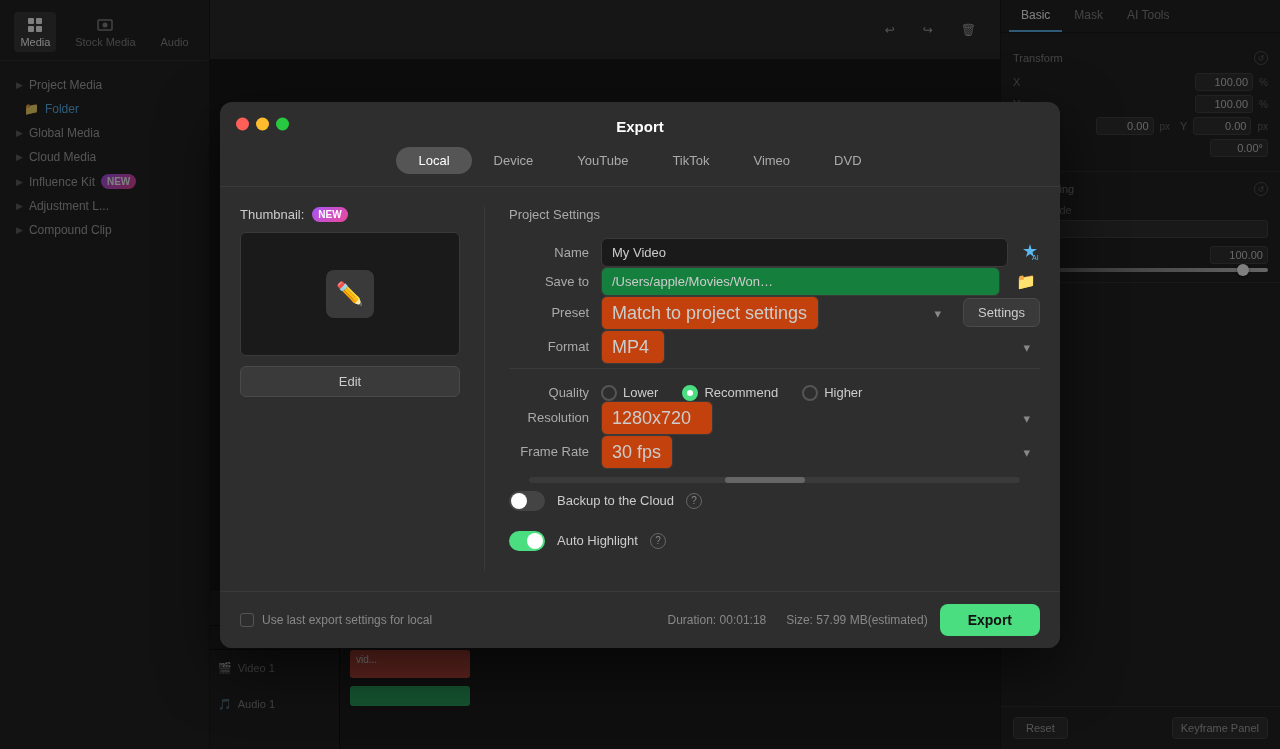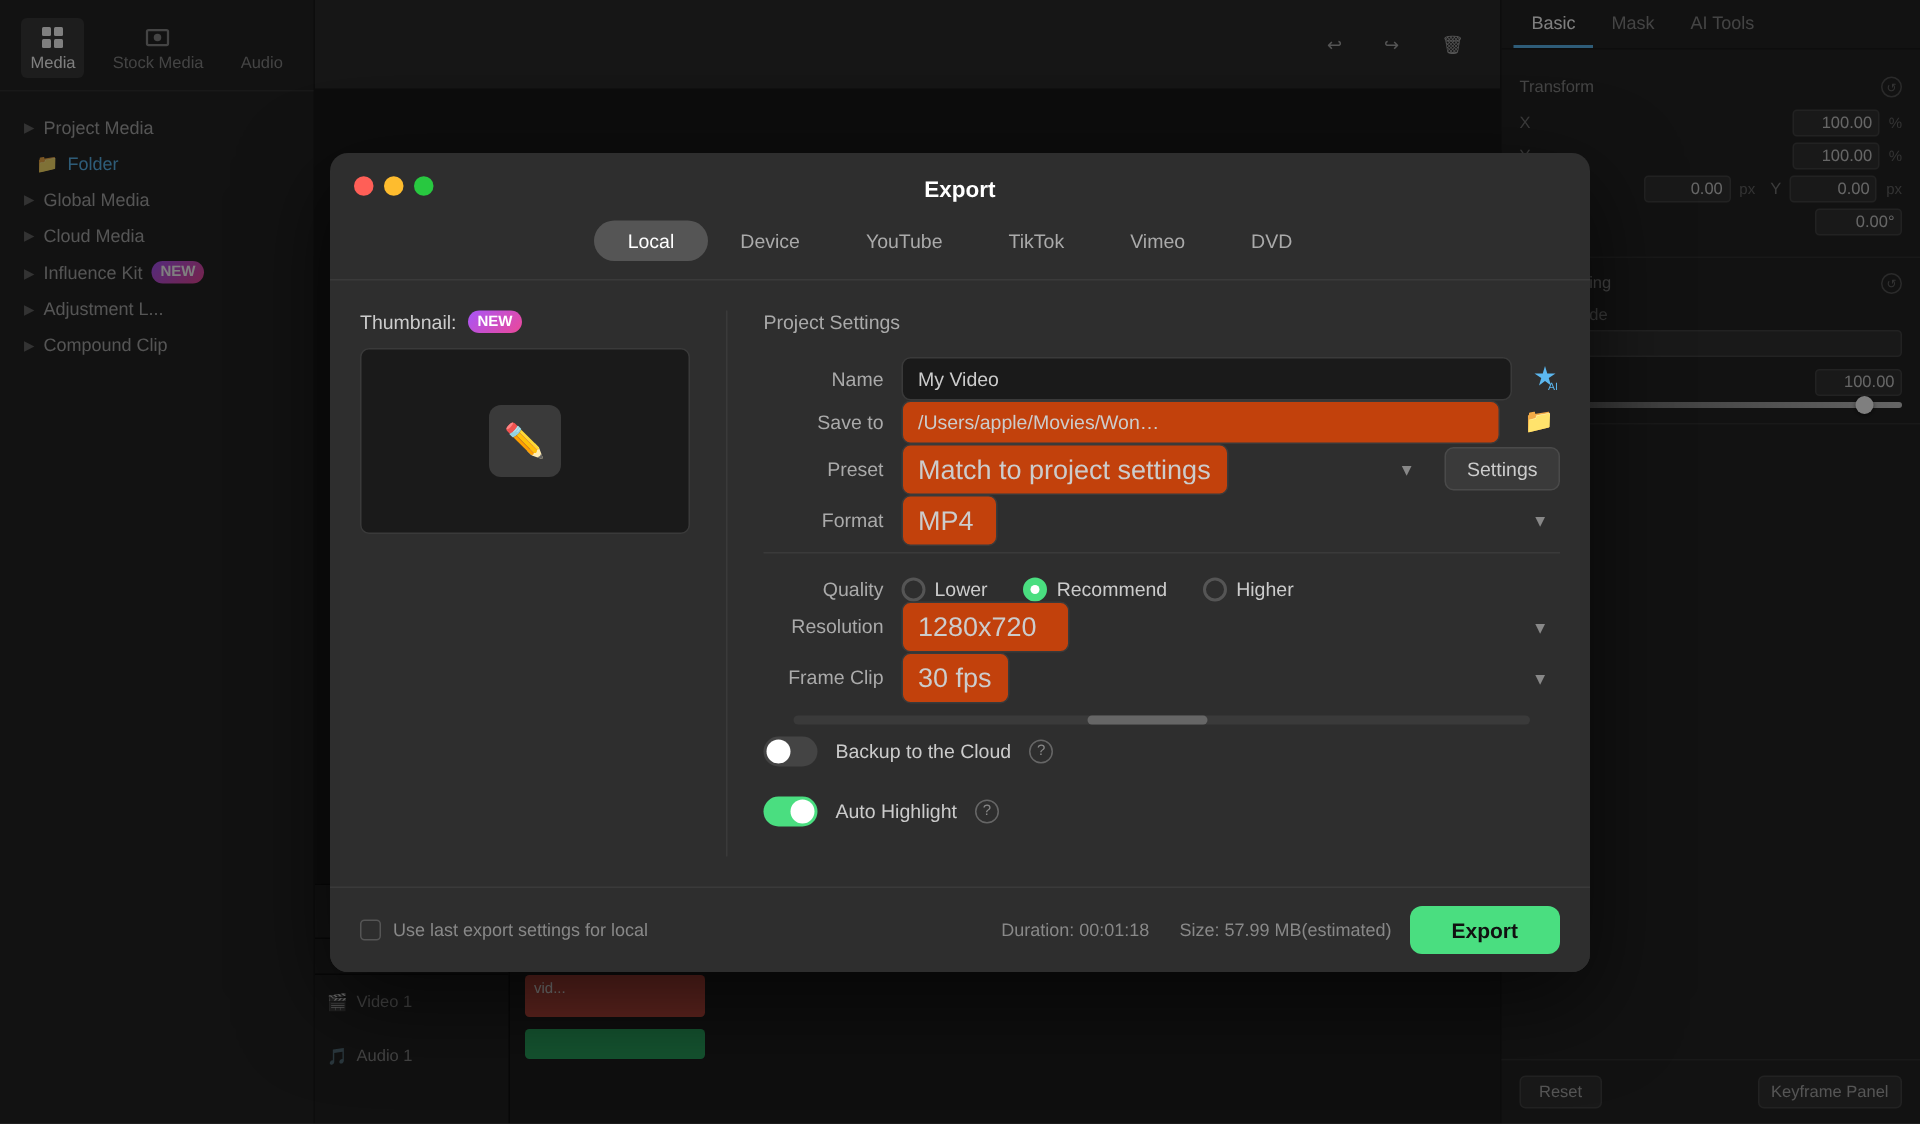--- a/index.html
+++ b/index.html
@@ -380,21 +380,21 @@
     .ai-icon {
       color: #5cb8f0;
       font-size: 14px;
       cursor: pointer;
       display: flex;
       align-items: center;
       gap: 2px;
     }
     .setting-path {
       flex: 1;
-      background: #c2410c;
+      background: #15803d;
       border: 1px solid #3a3a3a;
       border-radius: 6px;
       color: #ccc;
       font-size: 13px;
       padding: 6px 10px;
       white-space: nowrap;
       overflow: hidden;
       text-overflow: ellipsis;
     }
     .folder-icon-btn {
@@ -890,20 +890,21 @@
     <div class="modal-body">
 
       <div class="thumbnail-section">
         <div class="thumbnail-label">
           <span>Thumbnail:</span>
           <span class="new-badge">NEW</span>
         </div>
         <div class="thumbnail-preview">
           <div class="thumbnail-pencil">✏️</div>
         </div>
+        <button class="edit-btn">Edit</button>
       </div>
 
       <div class="settings-divider"></div>
 
       <div class="output-settings">
         <div class="output-title">Project Settings</div>
 
         <div class="setting-row">
           <span class="setting-label">Name</span>
           <input type="text" class="setting-input" value="My Video" style="">
@@ -968,21 +969,21 @@
           <div class="select-wrapper">
             <select class="setting-select">
               <option>1280x720</option>
               <option>1920x1080</option>
               <option>3840x2160</option>
             </select>
           </div>
         </div>
 
         <div class="setting-row">
-          <span class="setting-label">Frame Clip</span>
+          <span class="setting-label">Frame Rate</span>
           <div class="select-wrapper">
             <select class="setting-select">
               <option>30 fps</option>
               <option>24 fps</option>
               <option>60 fps</option>
             </select>
           </div>
         </div>
 
         <div class="scroll-indicator">

